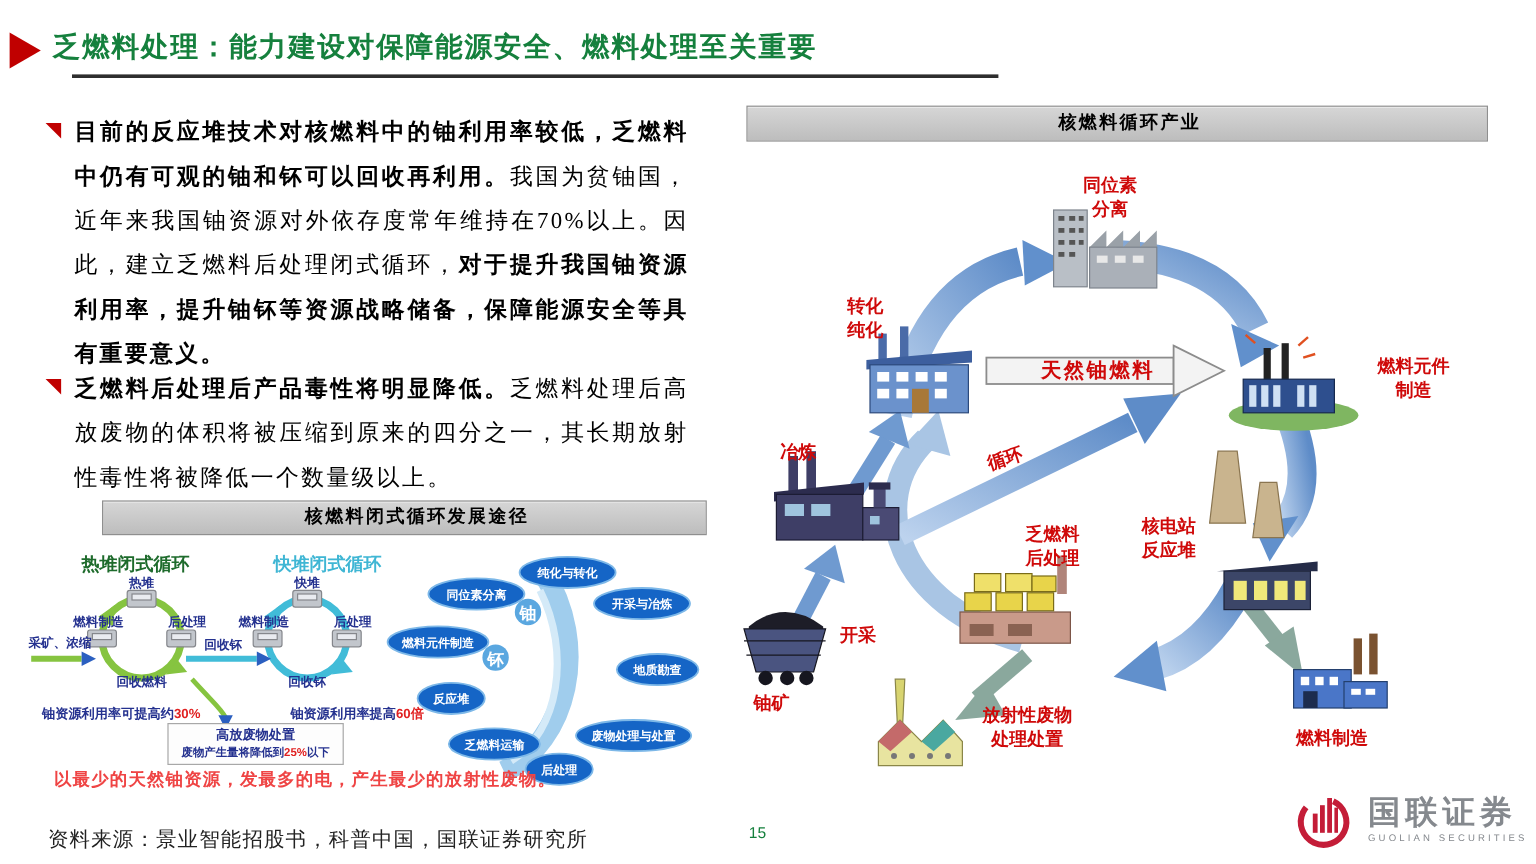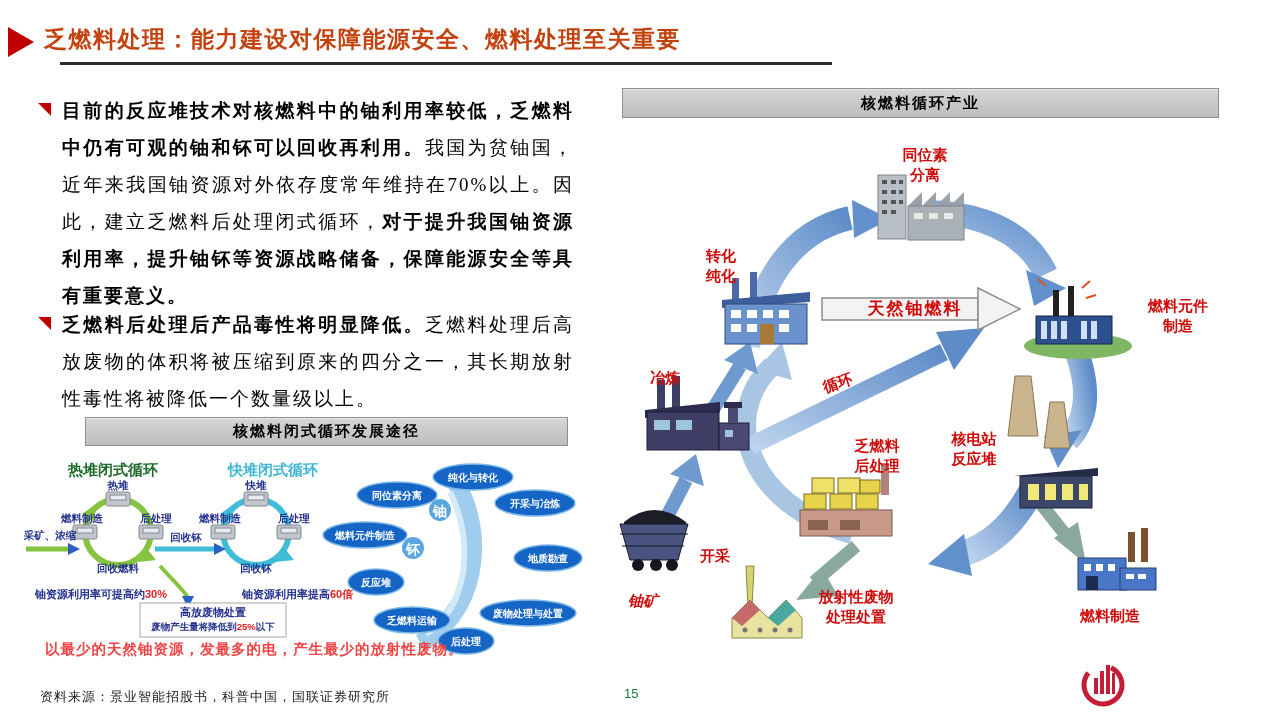--- a/index.html
+++ b/index.html
@@ -3,58 +3,58 @@
 <meta charset="utf-8">
 <style>
   html,body{margin:0;padding:0;}
   body{width:1280px;height:720px;background:#ffffff;position:relative;overflow:hidden;
        font-family:"Liberation Serif","DejaVu Serif",serif;}
   
   .title-marker{position:absolute;left:8px;top:27px;width:0;height:0;
     border-top:15px solid transparent;border-bottom:15px solid transparent;
     border-left:26px solid #c00000;}
   .page-title{position:absolute;left:44px;top:24px;margin:0;font-size:23px;font-weight:bold;
-    color:#c2410c;letter-spacing:1.5px;white-space:nowrap;}
+    color:#15803d;letter-spacing:1.5px;white-space:nowrap;}
   .title-underline{position:absolute;left:60px;top:62px;width:772px;height:3px;background:#2e2e2e;}
   
   .bullet{position:absolute;left:62px;width:512px;font-size:19px;line-height:37px;
     letter-spacing:2px;text-align:justify;color:#000;}
   .bullet .bm{position:absolute;left:-24px;top:-2px;color:#c00000;font-size:17px;
     font-family:"DejaVu Sans",sans-serif;}
   .bullet b{font-weight:bold;margin-top:34px;}
   .b1{top:92px;} .b2{top:306px;}
   
   .fig-header{position:absolute;height:27px;line-height:27px;text-align:center;
     background:linear-gradient(#d6d6d6,#bdbdbd);border:1px solid #8f8f8f;
     font-size:15px;font-weight:bold;color:#000;letter-spacing:2px;
-    box-shadow:inset 0 1px 0 #e8e8e8;}
+    box-shadow:inset 0 1px 0 #e8e8e8;padding-left:21px;}
   .fh-left{left:57px;top:417px;width:481px;margin-left:28px;}
   .fh-right{left:622px;top:88px;width:595px;height:28px;line-height:28px;}
   
   .lfig{position:absolute;left:20px;top:448px;width:575px;height:215px;}
   .rfig{position:absolute;left:600px;top:118px;width:680px;height:545px;}
   .lnote{position:absolute;left:45px;top:640px;font-size:14.5px;font-weight:bold;
     color:#ef4444;letter-spacing:1px;white-space:nowrap;}
   
   .rl{position:absolute;color:#cf0a0a;font-weight:bold;font-size:15px;line-height:1.3;
     text-align:center;white-space:pre-line;}
   .rl-iso{left:877px;top:146px;width:96px;font-family:Liberation Serif, serif;}
   .rl-conv{left:676px;top:247px;width:90px;}
   .rl-fuel{left:1128px;top:297px;width:100px;}
   .rl-smelt{left:630px;top:369px;width:70px;}
   .rl-reproc{left:838px;top:437px;width:78px;}
   .rl-npp{left:932px;top:430px;width:84px;}
-  .rl-mining{left:680px;top:547px;width:70px;}
-  .rl-ore{left:608px;top:592px;width:70px;font-style:italic;}
+  .rl-mining{left:680px;top:521px;width:70px;}
+  .rl-ore{left:608px;top:578px;width:70px;}
   .rl-waste{left:796px;top:588px;width:120px;text-align:center;}
   .rl-storage{left:1040px;top:607px;width:140px;}
   .rl-natural{left:845px;top:298px;width:140px;font-size:17px;letter-spacing:2px;}
   .rl-cycle{left:815px;top:374px;width:46px;transform:rotate(-18deg);}
   
-  .source{position:absolute;left:40px;top:688px;font-size:13px;color:#222;letter-spacing:1px;}
+  .source{position:absolute;left:40px;top:688px;font-size:17px;color:#222;letter-spacing:1px;}
   .pagenum{position:absolute;left:624px;top:686px;font-size:13px;color:#15803d;
     font-family:"Liberation Sans",sans-serif;}
   .logo{position:absolute;left:1078px;top:654px;display:flex;align-items:center;}
   .logo-text{margin-left:10px;}
   .logo-cn{font-size:27px;font-weight:bold;color:#85898e;letter-spacing:4px;
     font-family:"Liberation Sans",sans-serif;line-height:1;}
   .logo-en{font-size:8px;color:#85898e;letter-spacing:2.6px;
     font-family:"Liberation Sans",sans-serif;margin-top:3px;}
   
   text{font-family:"Liberation Sans","DejaVu Sans",sans-serif;}
@@ -364,13 +364,17 @@
 <div class="pagenum">15</div>
 
 <div class="logo">
   <svg width="52" height="58" viewBox="0 0 52 58">
     <circle cx="25" cy="31" r="19" fill="none" stroke="#c41d38" stroke-width="5" stroke-dasharray="94 30" transform="rotate(-65 25 31)"></circle>
     <rect x="16" y="24" width="4" height="16" fill="#c41d38"></rect>
     <rect x="22" y="17" width="4" height="23" fill="#c41d38"></rect>
     <rect x="28" y="11" width="4" height="29" fill="#c41d38"></rect>
     <rect x="34" y="19" width="3" height="21" fill="#c41d38"></rect>
   </svg>
+  <div class="logo-text">
+    <div class="logo-cn">国联证券</div>
+    <div class="logo-en">GUOLIAN SECURITIES</div>
+  </div>
 </div>
 
 </body></html>

